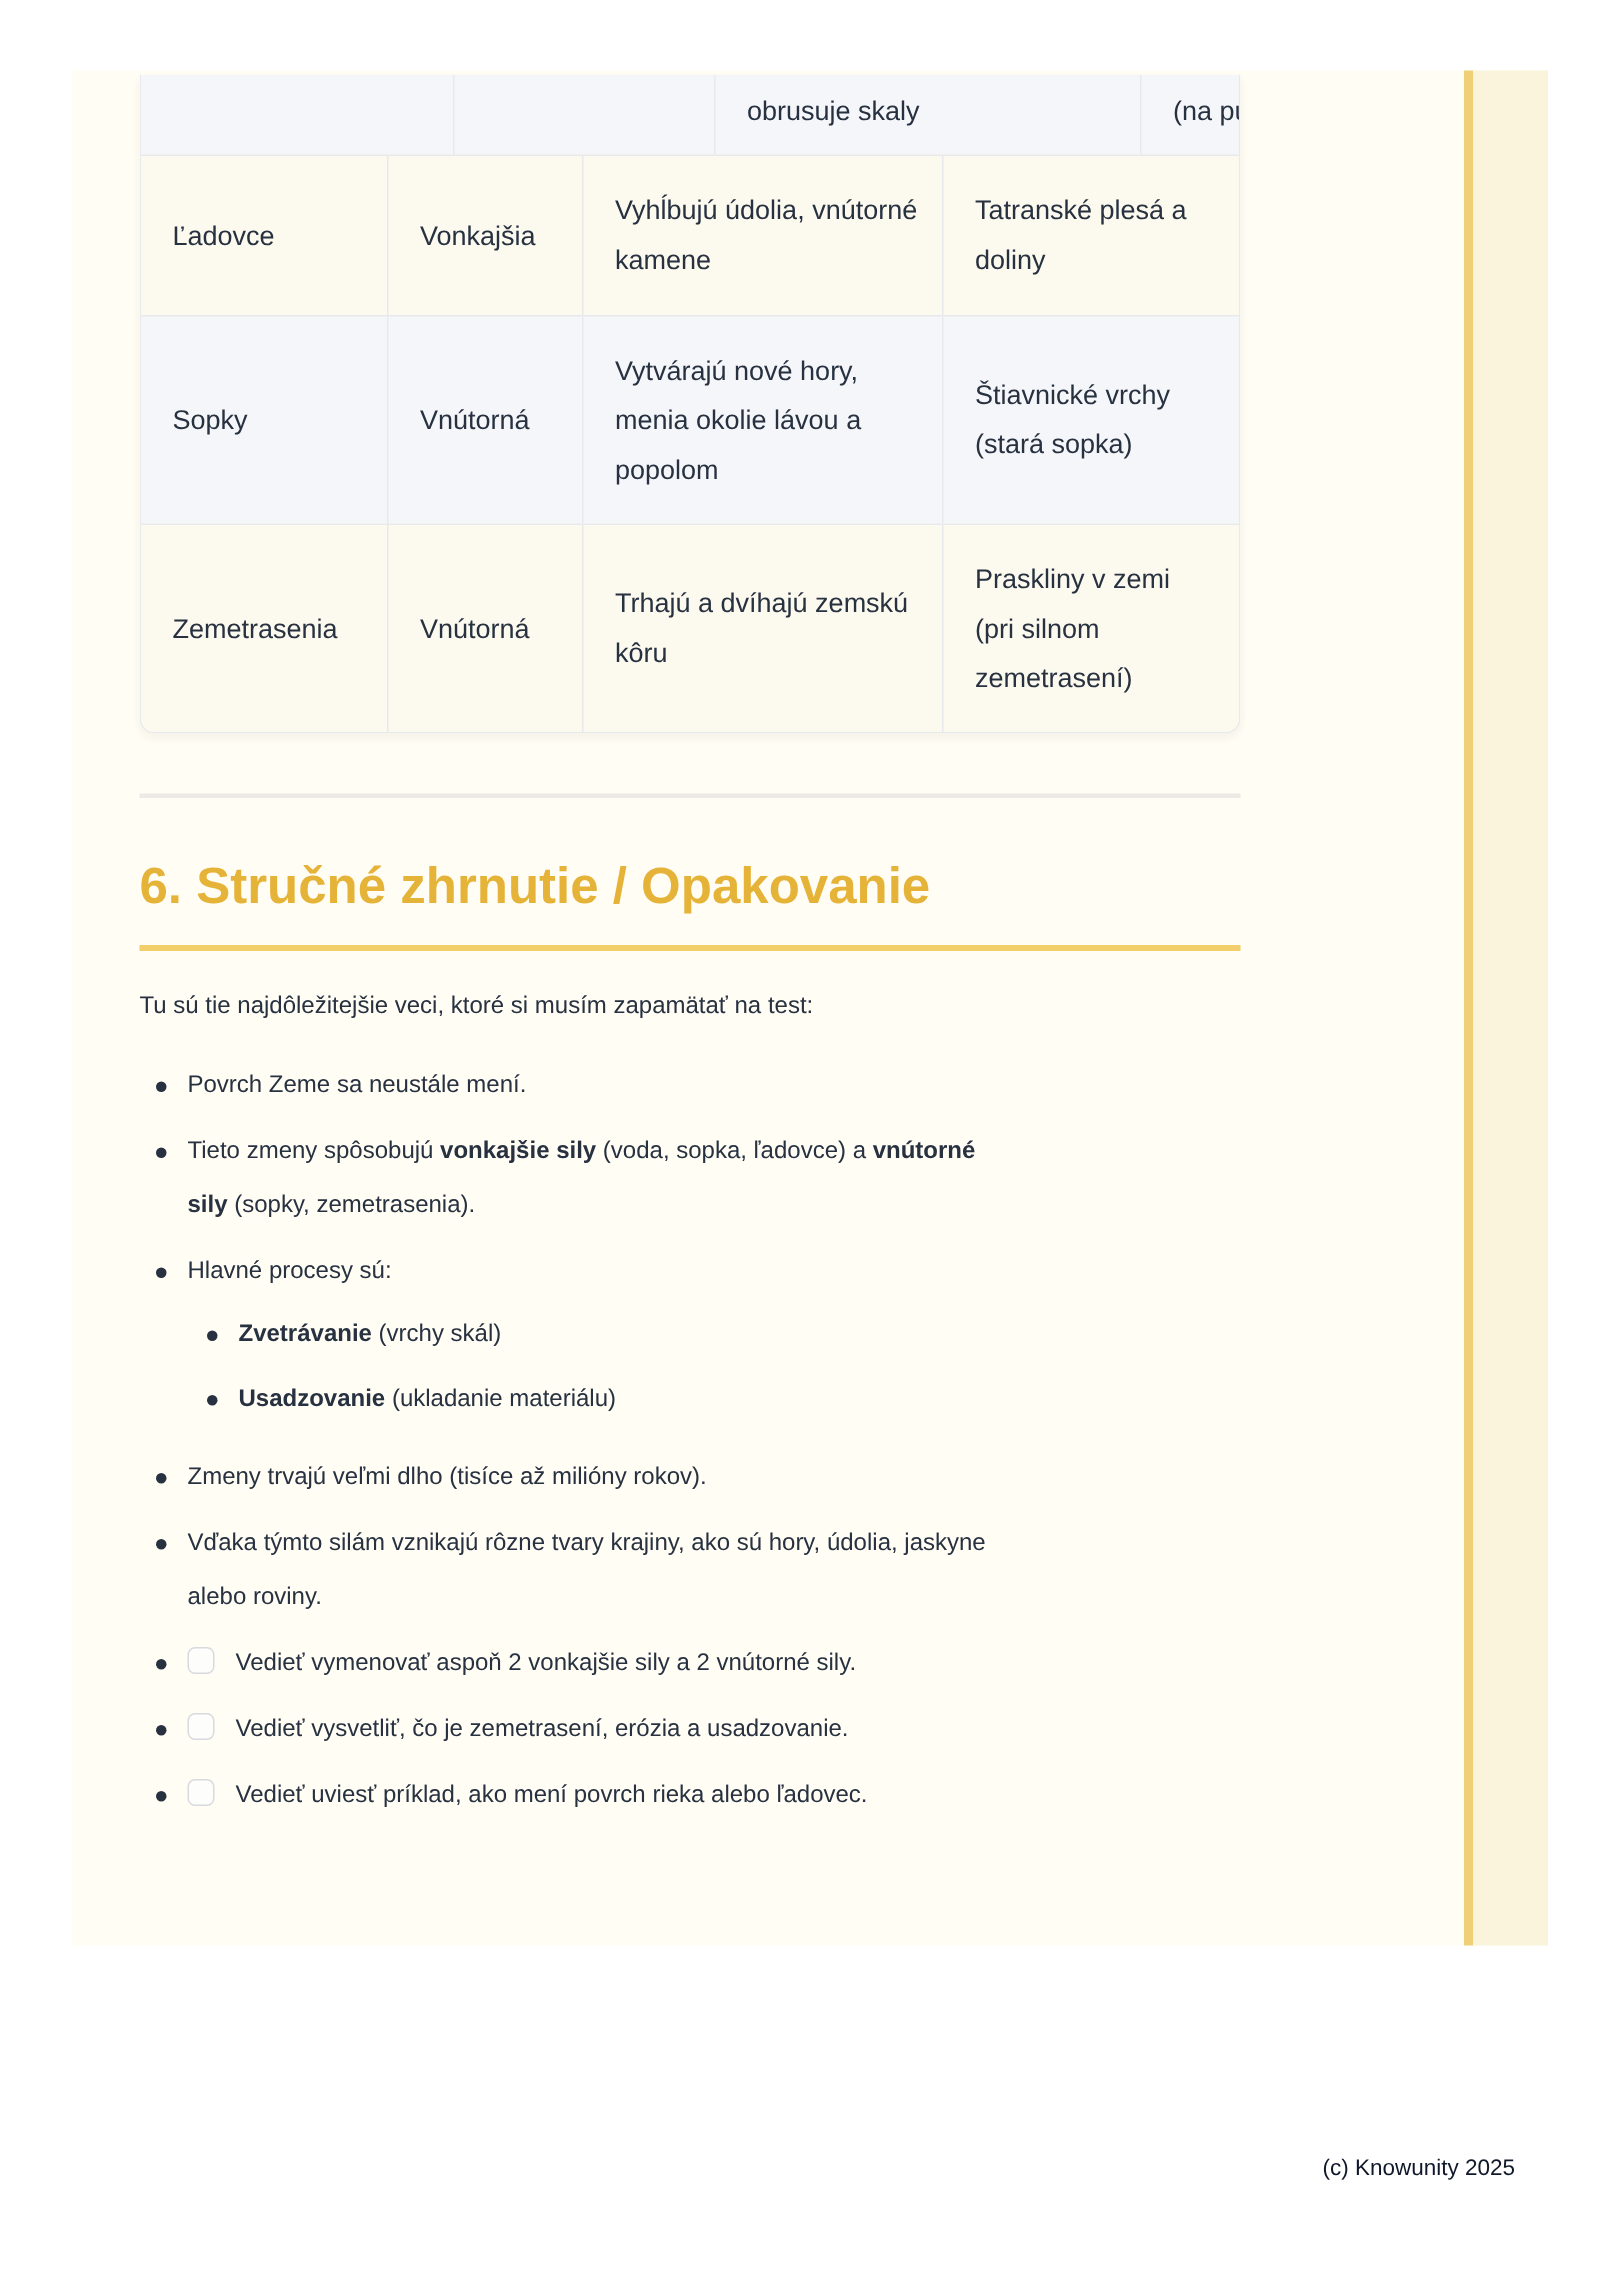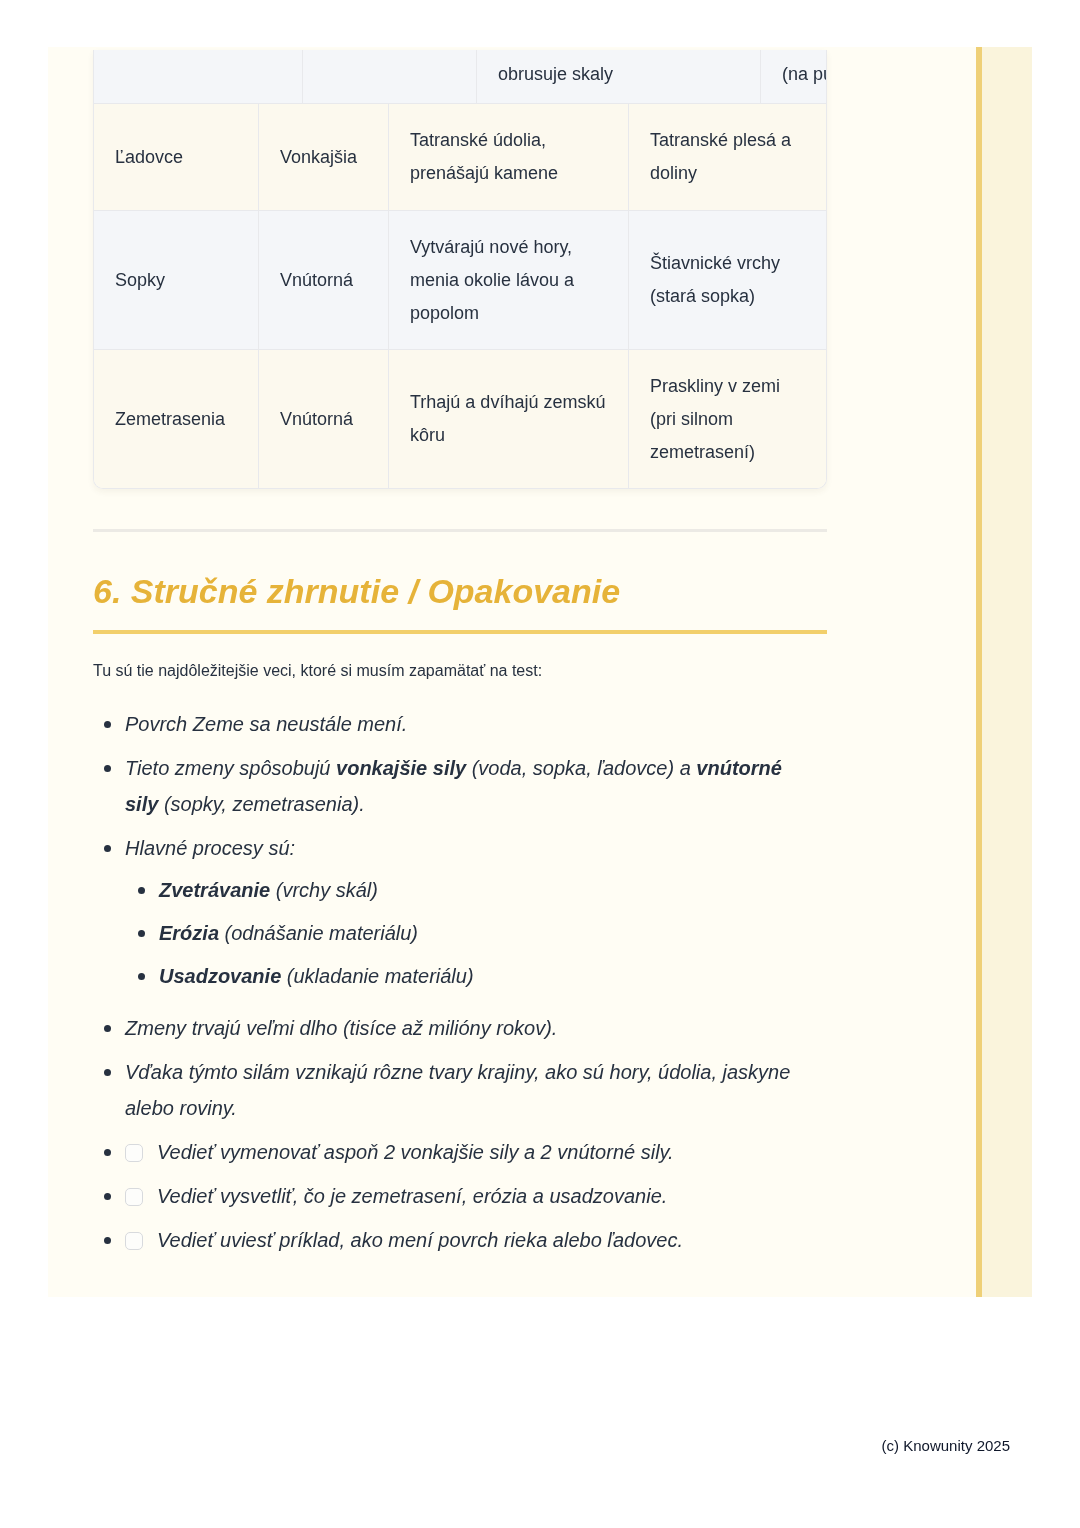--- a/index.html
+++ b/index.html
@@ -73,34 +73,32 @@
   .section-heading{
     margin-top:36px;
     width:734px;
     box-sizing:border-box;
     font-size:34px;
     line-height:46px;
     font-weight:bold;
     color:#E6B339;
     padding-bottom:16px;
     border-bottom:4px solid #F2CF6B;
-    font-style:italic;
   }
   
   .intro{
     margin-top:24px;
     font-size:16px;
     line-height:26px;
   }
   ul.summary{
     list-style:none;
     margin:22px 0 0 0;
     padding:0;
-    font-size:20px;
-    font-style:italic;
+    font-size:16px;
   }
   ul.summary > li{
     position:relative;
     padding-left:32px;
     line-height:36px;
     margin-bottom:8px;
   }
   ul.summary > li::before{
     content:"";
     position:absolute;
@@ -160,21 +158,21 @@
     <div class="forces-table">
       <div class="t-row alt r0">
         <div class="t-cell"></div>
         <div class="t-cell"></div>
         <div class="t-cell">obrusuje skaly</div>
         <div class="t-cell">(na púšti)</div>
       </div>
       <div class="t-row cream r1">
         <div class="t-cell">Ľadovce</div>
         <div class="t-cell">Vonkajšia</div>
-        <div class="t-cell">Tatranské údolia, prenášajú kamene</div>
+        <div class="t-cell">Vyhĺbujú údolia, vnútorné kamene</div>
         <div class="t-cell">Tatranské plesá a doliny</div>
       </div>
       <div class="t-row alt r2">
         <div class="t-cell">Sopky</div>
         <div class="t-cell">Vnútorná</div>
         <div class="t-cell">Vytvárajú nové hory, menia okolie lávou a popolom</div>
         <div class="t-cell">Štiavnické vrchy (stará sopka)</div>
       </div>
       <div class="t-row cream r3">
         <div class="t-cell">Zemetrasenia</div>
@@ -198,23 +196,20 @@
         <span>Tieto zmeny spôsobujú </span><b>vonkajšie sily</b><span> (voda, sopka, ľadovce) a </span><b>vnútorné</b><br>
         <b>sily</b><span> (sopky, zemetrasenia).</span>
       </li>
       <li>
         <span>Hlavné procesy sú:</span>
         <ul class="nested">
           <li>
             <b>Zvetrávanie</b><span> (vrchy skál)</span>
           </li>
           <li>
-            <b>Erózia</b><span> (odnášanie materiálu)</span>
-          </li>
-          <li>
             <b>Usadzovanie</b><span> (ukladanie materiálu)</span>
           </li>
         </ul>
       </li>
       <li>
         <span>Zmeny trvajú veľmi dlho (tisíce až milióny rokov).</span>
       </li>
       <li>
         <span>Vďaka týmto silám vznikajú rôzne tvary krajiny, ako sú hory, údolia, jaskyne</span><br>
         <span>alebo roviny.</span>

